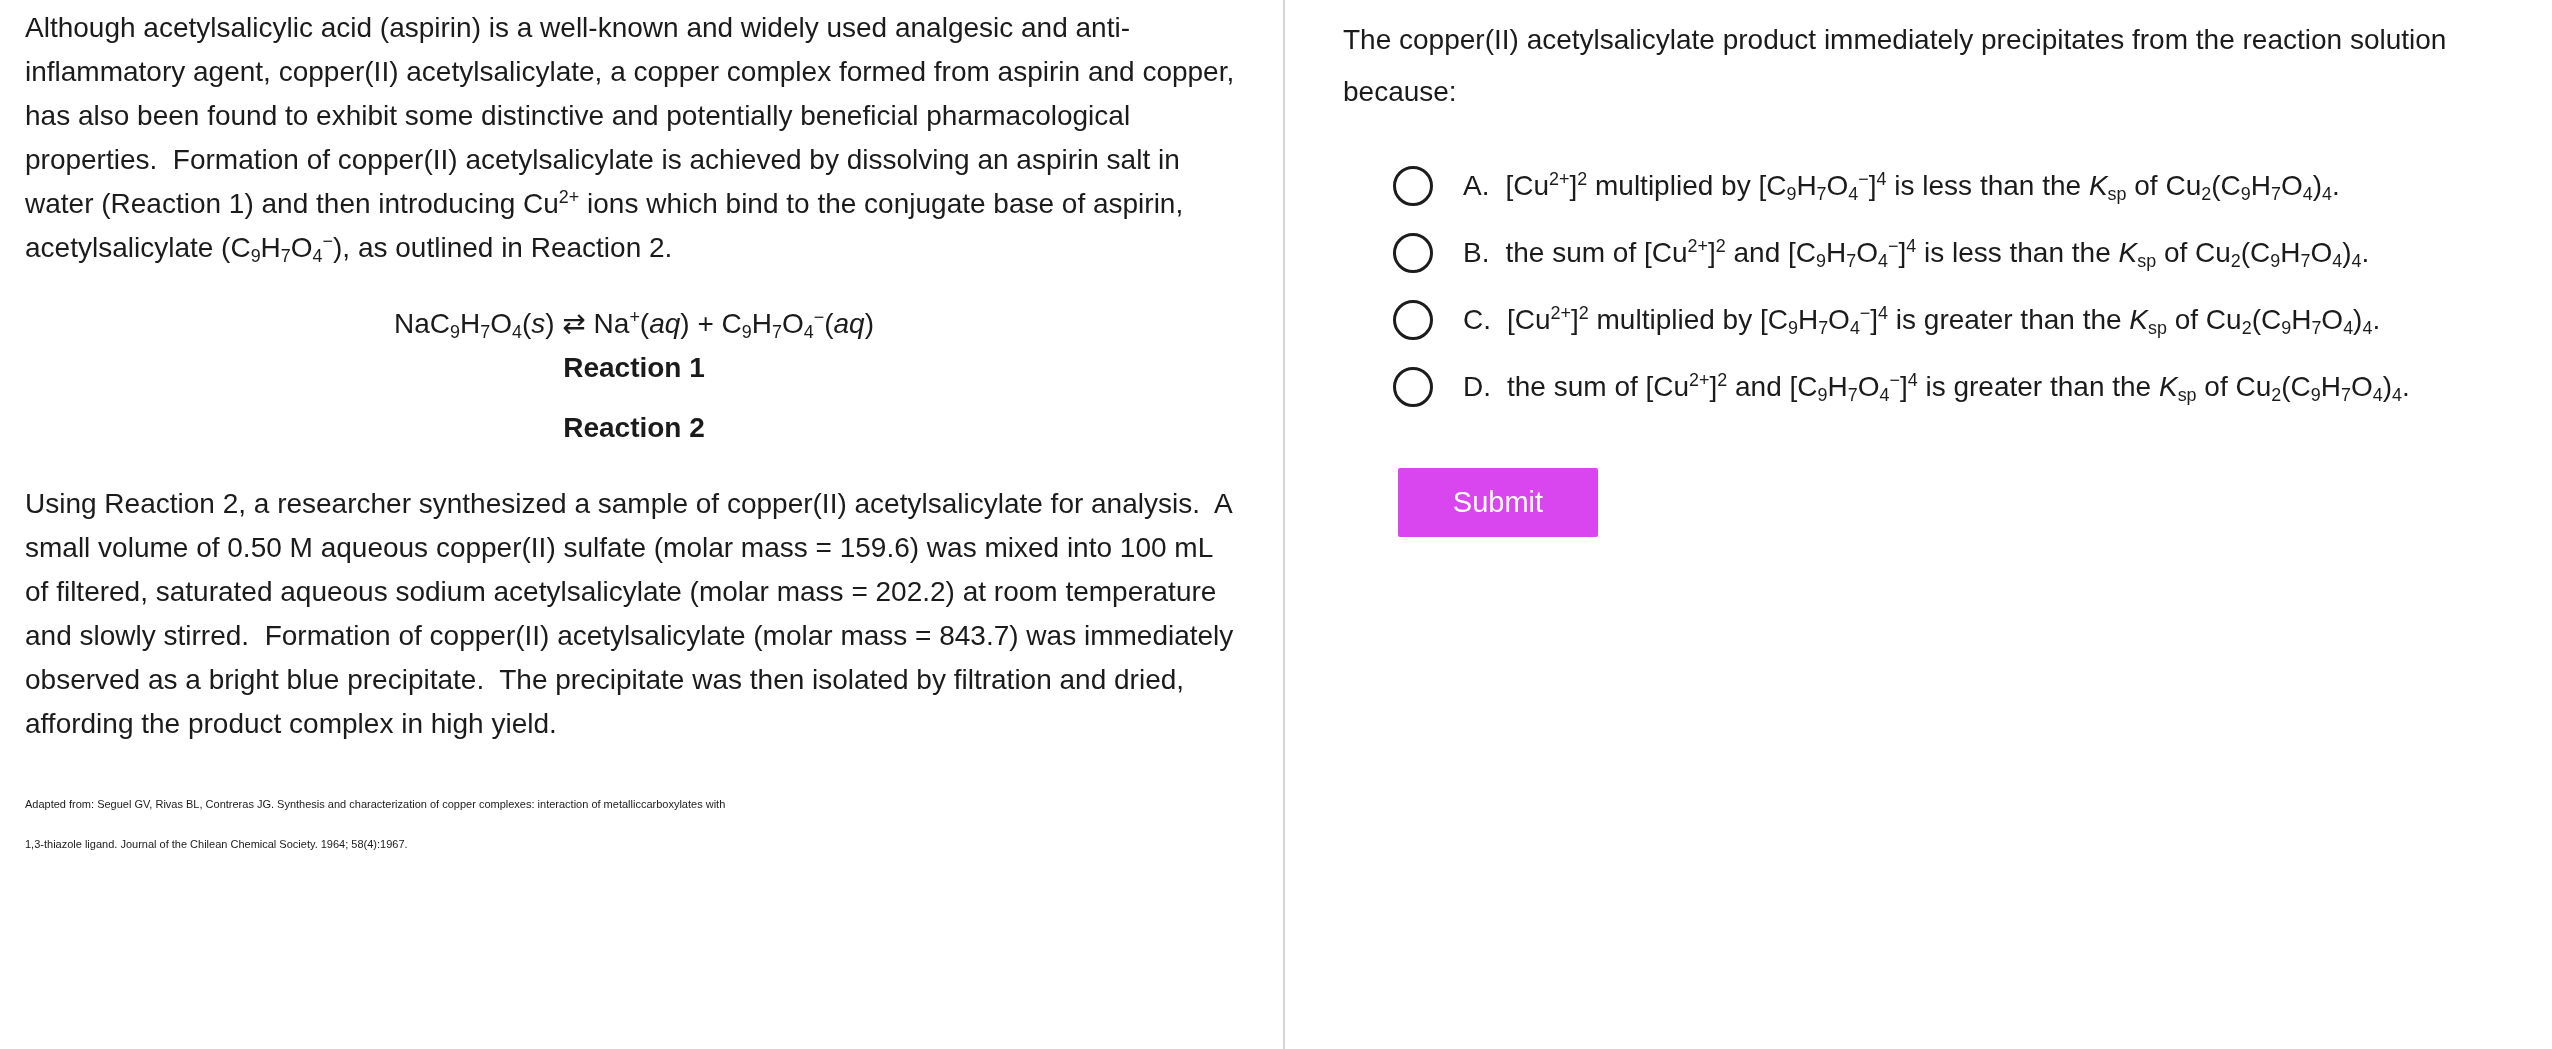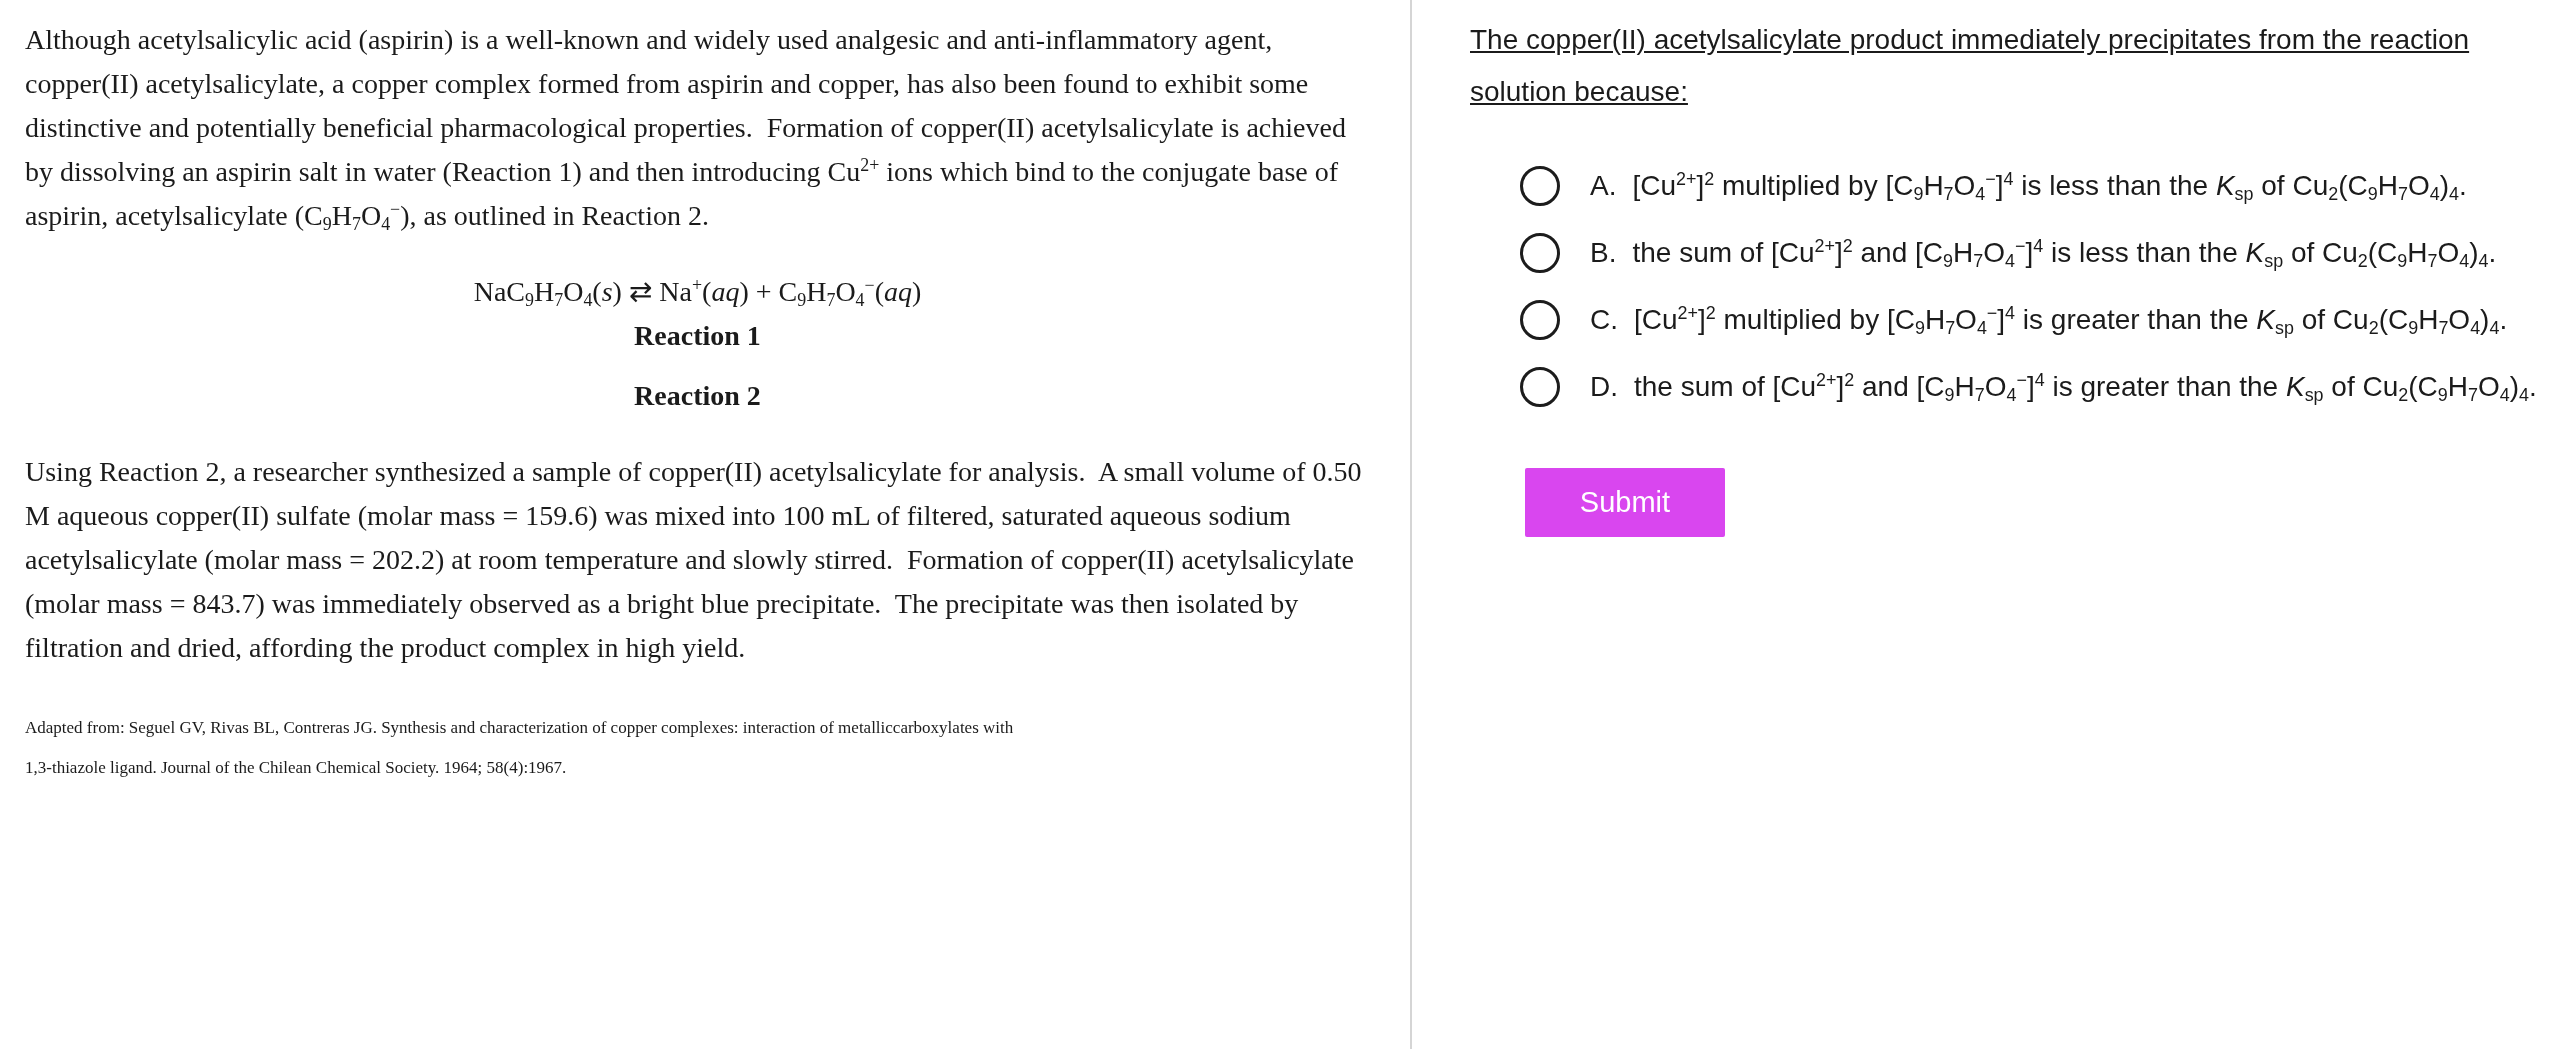--- a/index.html
+++ b/index.html
@@ -7,24 +7,23 @@
     width: 2552px; height: 1049px;
     background: #ffffff;
     overflow: hidden;
     font-family: "Liberation Sans", "DejaVu Sans", sans-serif;
     color: #1b1b1b;
   }
   .page { display: flex; width: 100%; height: 100%; }
 
   
   .left-col {
-    width: 1412px; height: 100%;
+    width: 1285px; height: 100%;
     border-right: 2px solid #d5d5d5;
-    padding: 18px 40px 0 25px;
-    font-family: Liberation Serif, serif;
+    padding: 6px 40px 0 25px;
   }
   .body-text {
     font-size: 28px;
     line-height: 44px;
     white-space: pre-wrap;
   }
   .equation {
     font-size: 28px;
     line-height: 44px;
     text-align: center;
@@ -35,34 +34,33 @@
     line-height: 44px;
     font-weight: 700;
     text-align: center;
   }
   .rlabel1 { }
   .eq2 { margin-top: 21px; }
   .rlabel2 { margin-top: 16px; }
   .para2 { margin-top: 32px; }
   .citation {
     margin-top: 38px;
-    font-size: 17px;
+    font-size: 11px;
     line-height: 40px;
   }
 
   
   .right-col {
     flex: 1;
     padding: 14px 10px 0 58px;
   }
   .prompt {
     font-size: 28px;
     line-height: 52px;
     max-width: 1200px;
-    text-decoration: underline;
   }
   .options { margin-top: 46px; display: flex; flex-direction: column; row-gap: 23px; }
   .option-row {
     display: flex;
     align-items: center;
     height: 44px;
     white-space: nowrap;
     cursor: pointer;
   }
   .radio {

